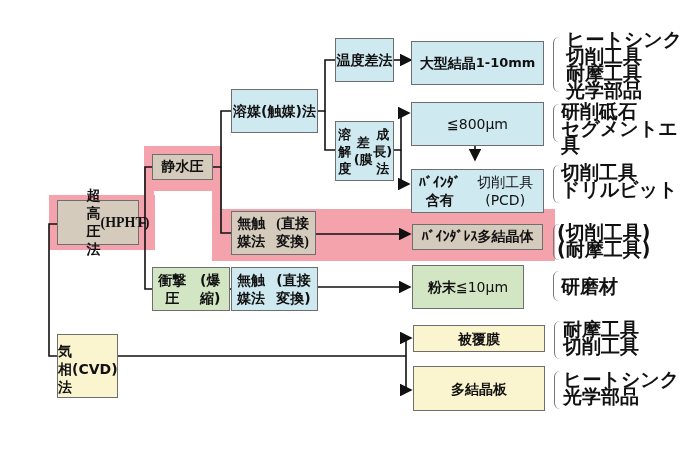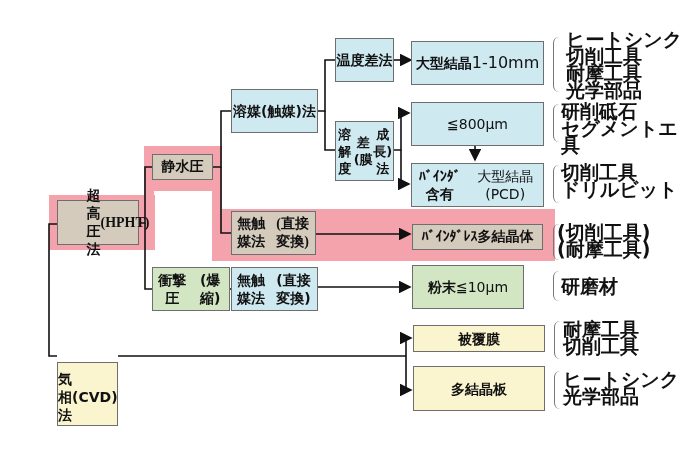--- a/index.html
+++ b/index.html
@@ -61,21 +61,21 @@
     <path d="M118,356 L406,356"></path>
     <path d="M406,356 L406,338 L411,338" marker-end="url(#arr)"></path>
     <path d="M406,356 L406,390 L411,390" marker-end="url(#arr)"></path>
   </g>
 </svg>
 
 <div class="box beige" style="left:57px;top:200px;width:82px;height:45px;padding-left:40px;">
   <span>超高圧法</span>
   <span>(HPHT)</span>
 </div>
-<div class="box yellow" style="left:57px;top:334px;width:61px;height:64px;justify-content:flex-start;padding-top:6px;margin-top:28px;">
+<div class="box yellow" style="left:57px;top:334px;width:61px;height:64px;justify-content:flex-start;padding-top:6px;">
   <span>気相法</span>
   <span>(CVD)</span>
 </div>
 
 <div class="box beige" style="left:152px;top:154px;width:61px;height:26px;">
   <span>静水圧</span>
 </div>
 <div class="box green" style="left:152px;top:267px;width:78px;height:44px;">
   <span>衝撃圧</span>
   <span>(爆縮)</span>
@@ -99,28 +99,28 @@
   <span>差法</span>
 </div>
 <div class="box blue" style="left:335px;top:121px;width:59px;height:60px;font-size:13px;line-height:17px;">
   <span>溶解度</span>
   <span>差(膜</span>
   <span>成長)法</span>
 </div>
 
 <div class="box blue" style="left:411px;top:41px;width:133px;height:44px;">
   <span>大型結晶</span>
-  <span style="font-weight:normal;font-size:16px;">1-10mm</span>
+  <span style="font-weight:bold;font-size:13px;">1-10mm</span>
 </div>
 <div class="box blue" style="left:411px;top:102px;width:133px;height:44px;">
   <span style="font-weight:normal;">≦800μm</span>
 </div>
-<div class="box blue" style="left:411px;top:163px;width:133px;height:44px;">
+<div class="box blue" style="left:411px;top:169px;width:133px;height:44px;">
   <span>ﾊﾞｲﾝﾀﾞ含有</span>
-  <span style="font-weight:normal;">大型結晶(PCD)</span>
+  <span style="font-weight:normal;">切削工具(PCD)</span>
 </div>
 <div class="box beige" style="left:412px;top:224px;width:131px;height:26px;">
   <span>ﾊﾞｲﾝﾀﾞﾚｽ多結晶体</span>
 </div>
 <div class="box green" style="left:412px;top:265px;width:112px;height:44px;">
   <span>粉末</span>
   <span style="font-weight:normal;">≦10μm</span>
 </div>
 <div class="box yellow" style="left:413px;top:325px;width:132px;height:27px;">
   <span>被覆膜</span>

